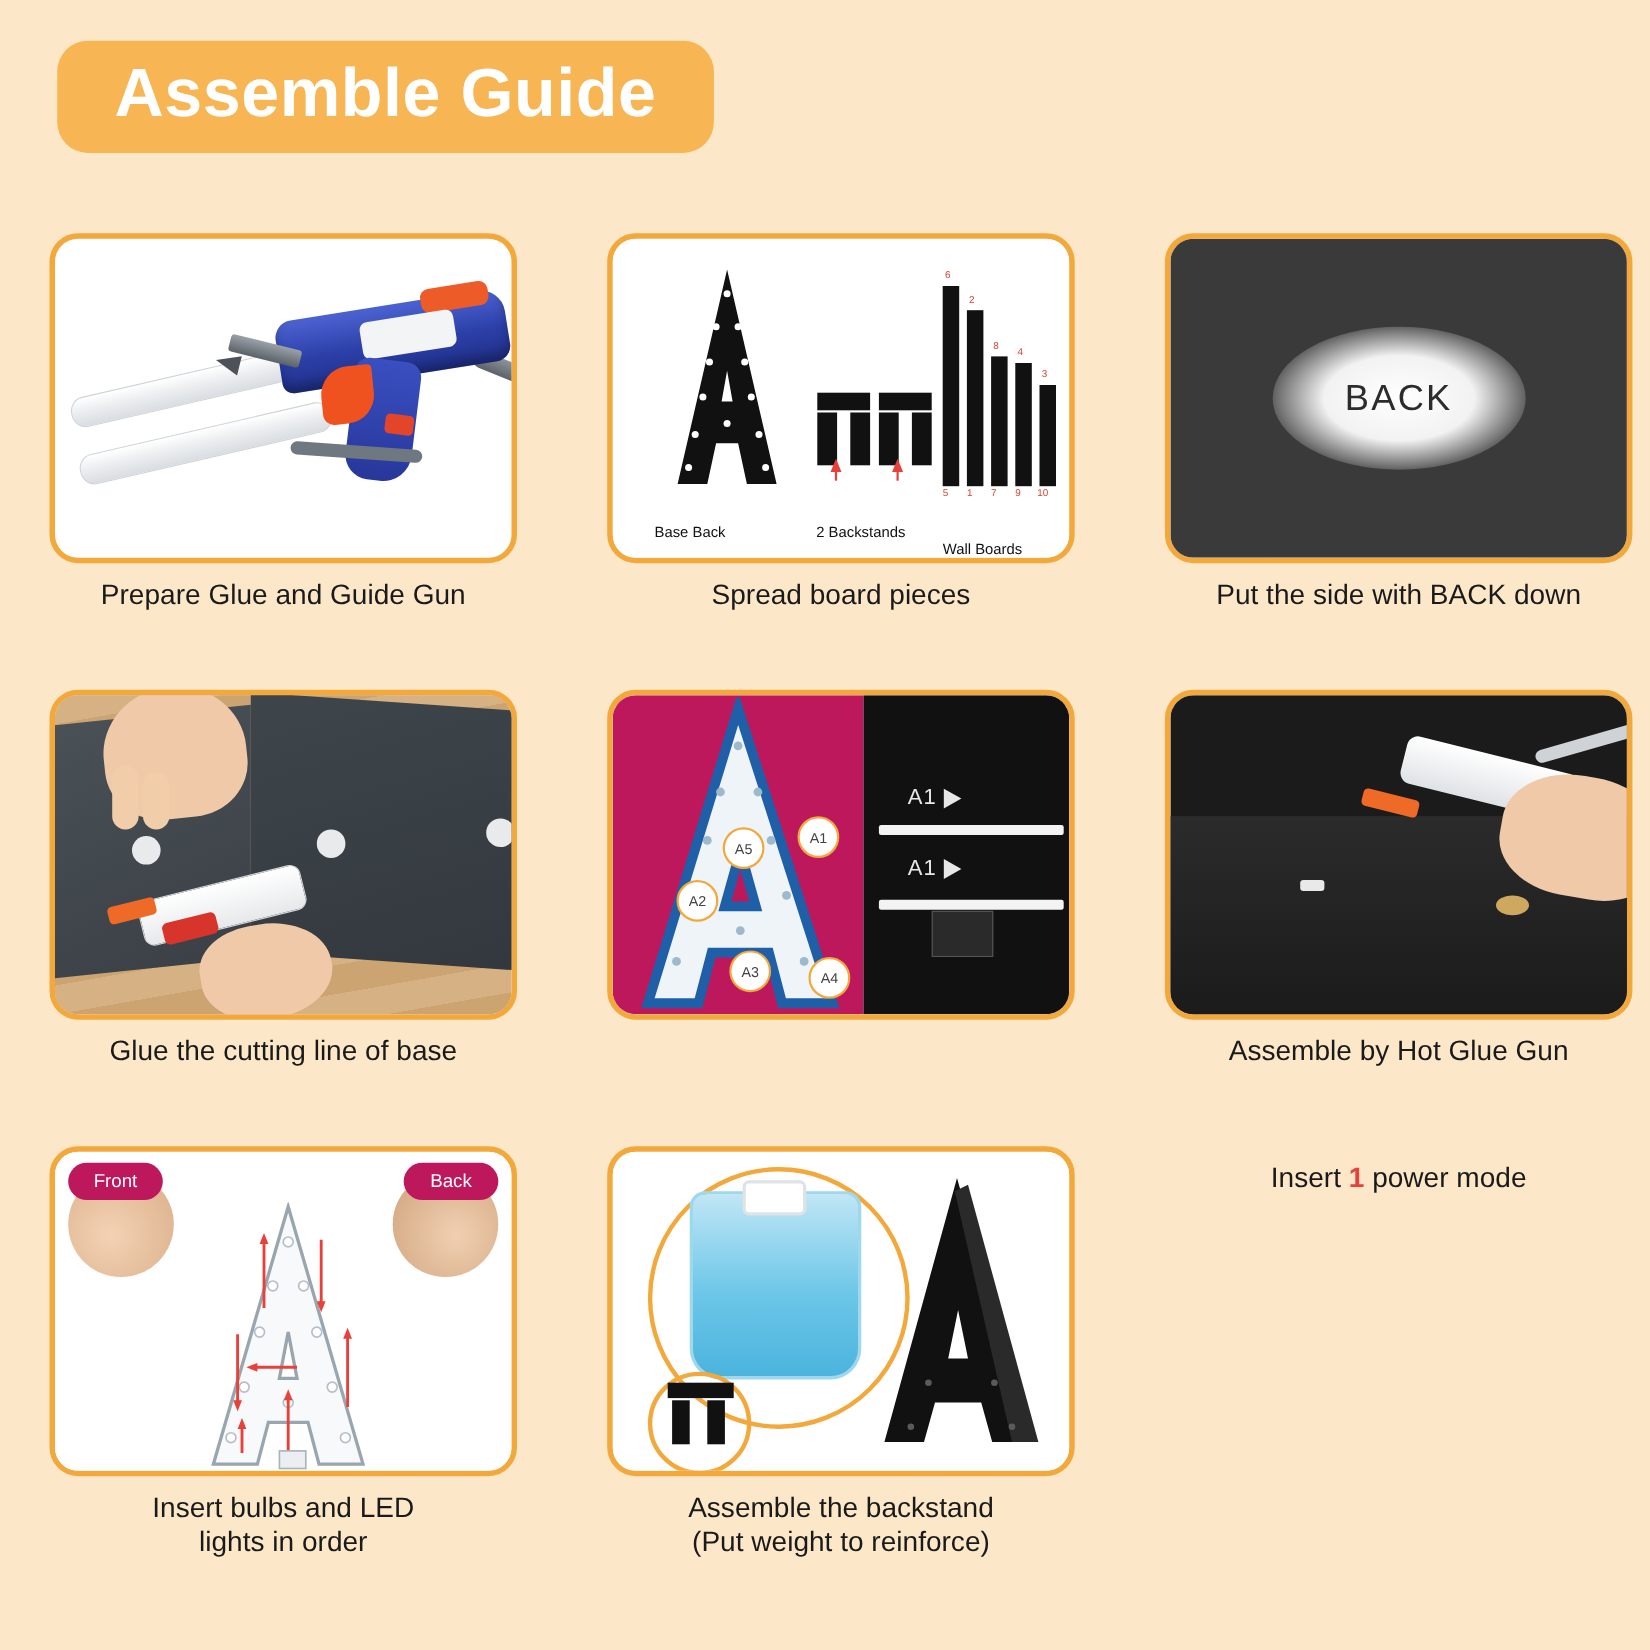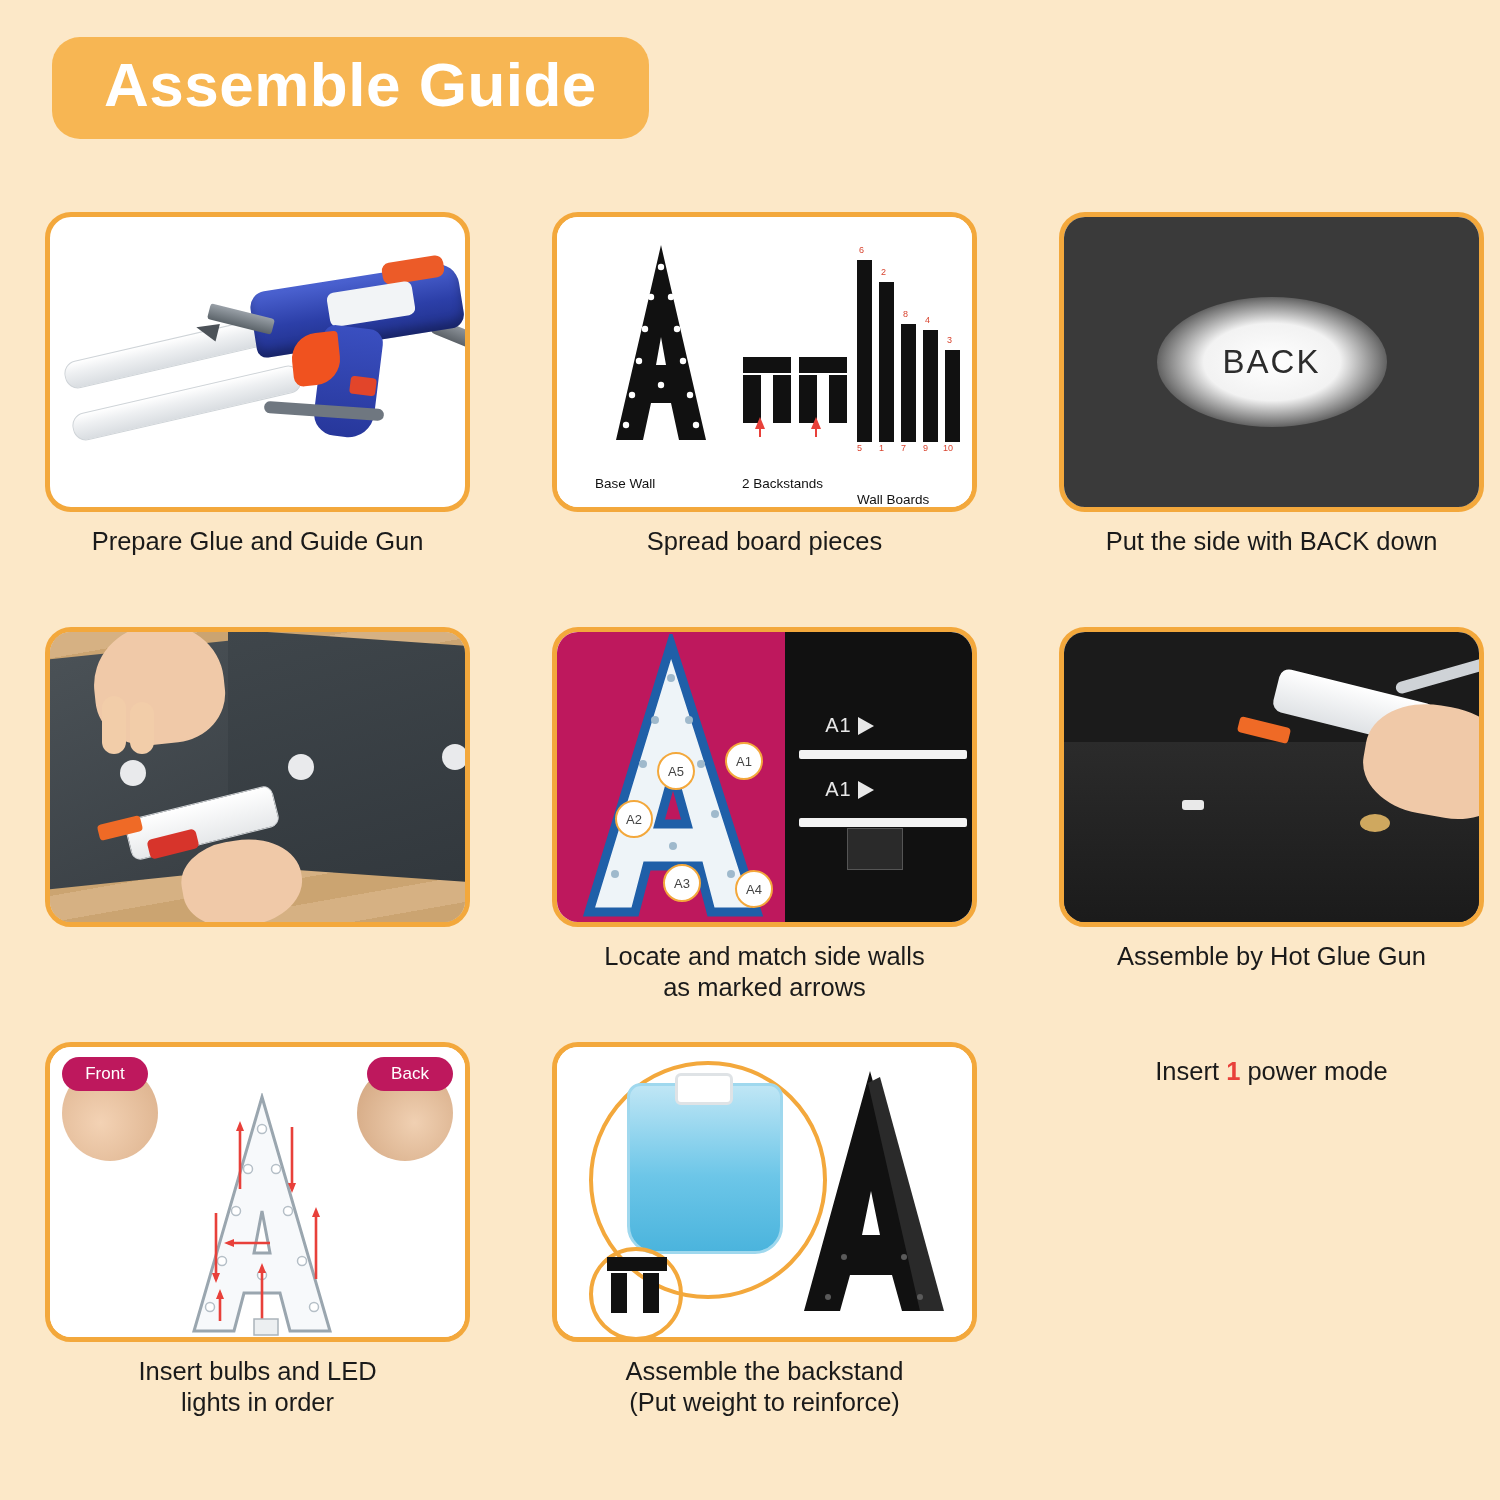--- a/index.html
+++ b/index.html
@@ -647,21 +647,21 @@
             <span class="wall-num" style="left:46px;top:52px;">8</span>
             <span class="wall-num" style="left:68px;top:58px;">4</span>
             <span class="wall-num" style="left:90px;top:78px;">3</span>
             <span class="wall-num" style="left:0px;top:186px;">5</span>
             <span class="wall-num" style="left:22px;top:186px;">1</span>
             <span class="wall-num" style="left:44px;top:186px;">7</span>
             <span class="wall-num" style="left:66px;top:186px;">9</span>
             <span class="wall-num" style="left:86px;top:186px;">10</span>
           </div>
 
-          <span class="piece-label lbl-base">Base Wall</span>
+          <span class="piece-label lbl-base">Base Back</span>
           <span class="piece-label lbl-back">2 Backstands</span>
           <span class="piece-label lbl-wall">Wall Boards</span>
         </div>
       </div>
       <div class="caption">Spread board pieces</div>
     </div>
 
     <div class="cell">
       <div class="card c3">
         <div class="inner">
@@ -686,20 +686,21 @@
           <div class="finger" style="left:52px;top:64px;width:24px;height:58px;"></div>
           <div class="finger" style="left:80px;top:70px;width:24px;height:52px;"></div>
           <div class="gun-small">
             <div class="gs-body"></div>
             <div class="gs-orange"></div>
             <div class="gs-red"></div>
             <div class="hand2"></div>
           </div>
         </div>
       </div>
+      <div class="caption">Glue the cutting line of base</div>
     </div>
 
     <div class="cell">
       <div class="card c5">
         <div class="inner">
           <div class="c5-left">
             <svg viewBox="0 0 230 290" width="230" height="290" style="position:absolute;left:2px;top:2px;">
               <path d="M112 10 L198 278 L152 278 L140 232 L88 232 L76 278 L30 278 Z
                        M100 190 L128 190 L114 140 Z" fill="#eef4f8" stroke="#1f5fa8" stroke-width="9" fill-rule="evenodd"></path>
               <g fill="#9fb9cc">
@@ -729,24 +730,20 @@
               <span class="ar"></span>
             </div>
             <div class="arrow-tag" style="left:40px;top:146px;">
               <span>A1</span>
               <span class="ar"></span>
             </div>
             <div style="position:absolute;left:62px;top:196px;width:54px;height:40px;background:#2a2a2a;border:1px solid #555;"></div>
           </div>
         </div>
       </div>
-      <div class="caption">
-        <span>Locate and match side walls</span><br>
-        <span>as marked arrows</span>
-      </div>
     </div>
 
     <div class="cell">
       <div class="card c6">
         <div class="inner">
           <div class="c6-board"></div>
           <div class="c6-gun">
             <div class="c6-rod"></div>
             <div class="c6-body"></div>
             <div class="c6-tip"></div>

